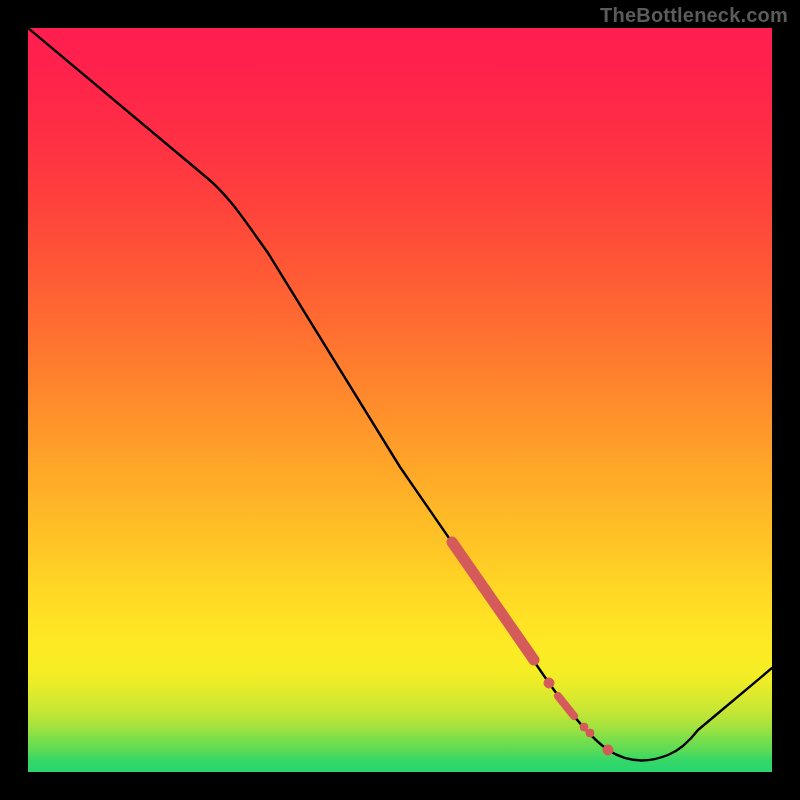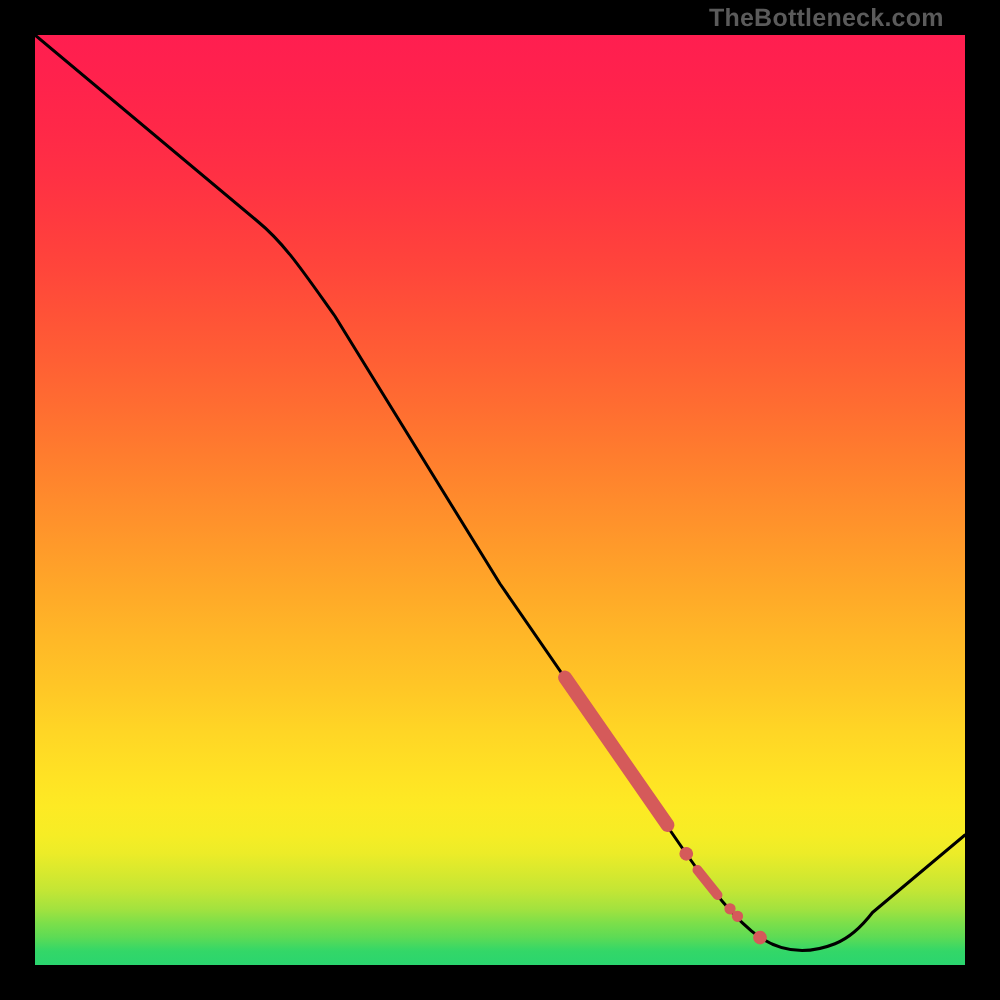--- a/index.html
+++ b/index.html
@@ -14,21 +14,21 @@
   .plot-area {
     position: absolute;
     left: 28px;
     top: 28px;
     width: 744px;
     height: 744px;
   }
   .watermark {
     position: absolute;
     top: 4px;
-    right: 45px;
+    right: 12px;
     font-family: Arial, Helvetica, sans-serif;
     font-size: 20px;
     font-weight: bold;
     color: #5b5b5b;
     letter-spacing: 0.2px;
     margin-left: 32px;
   }
 </style>
 </head>
 <body>

